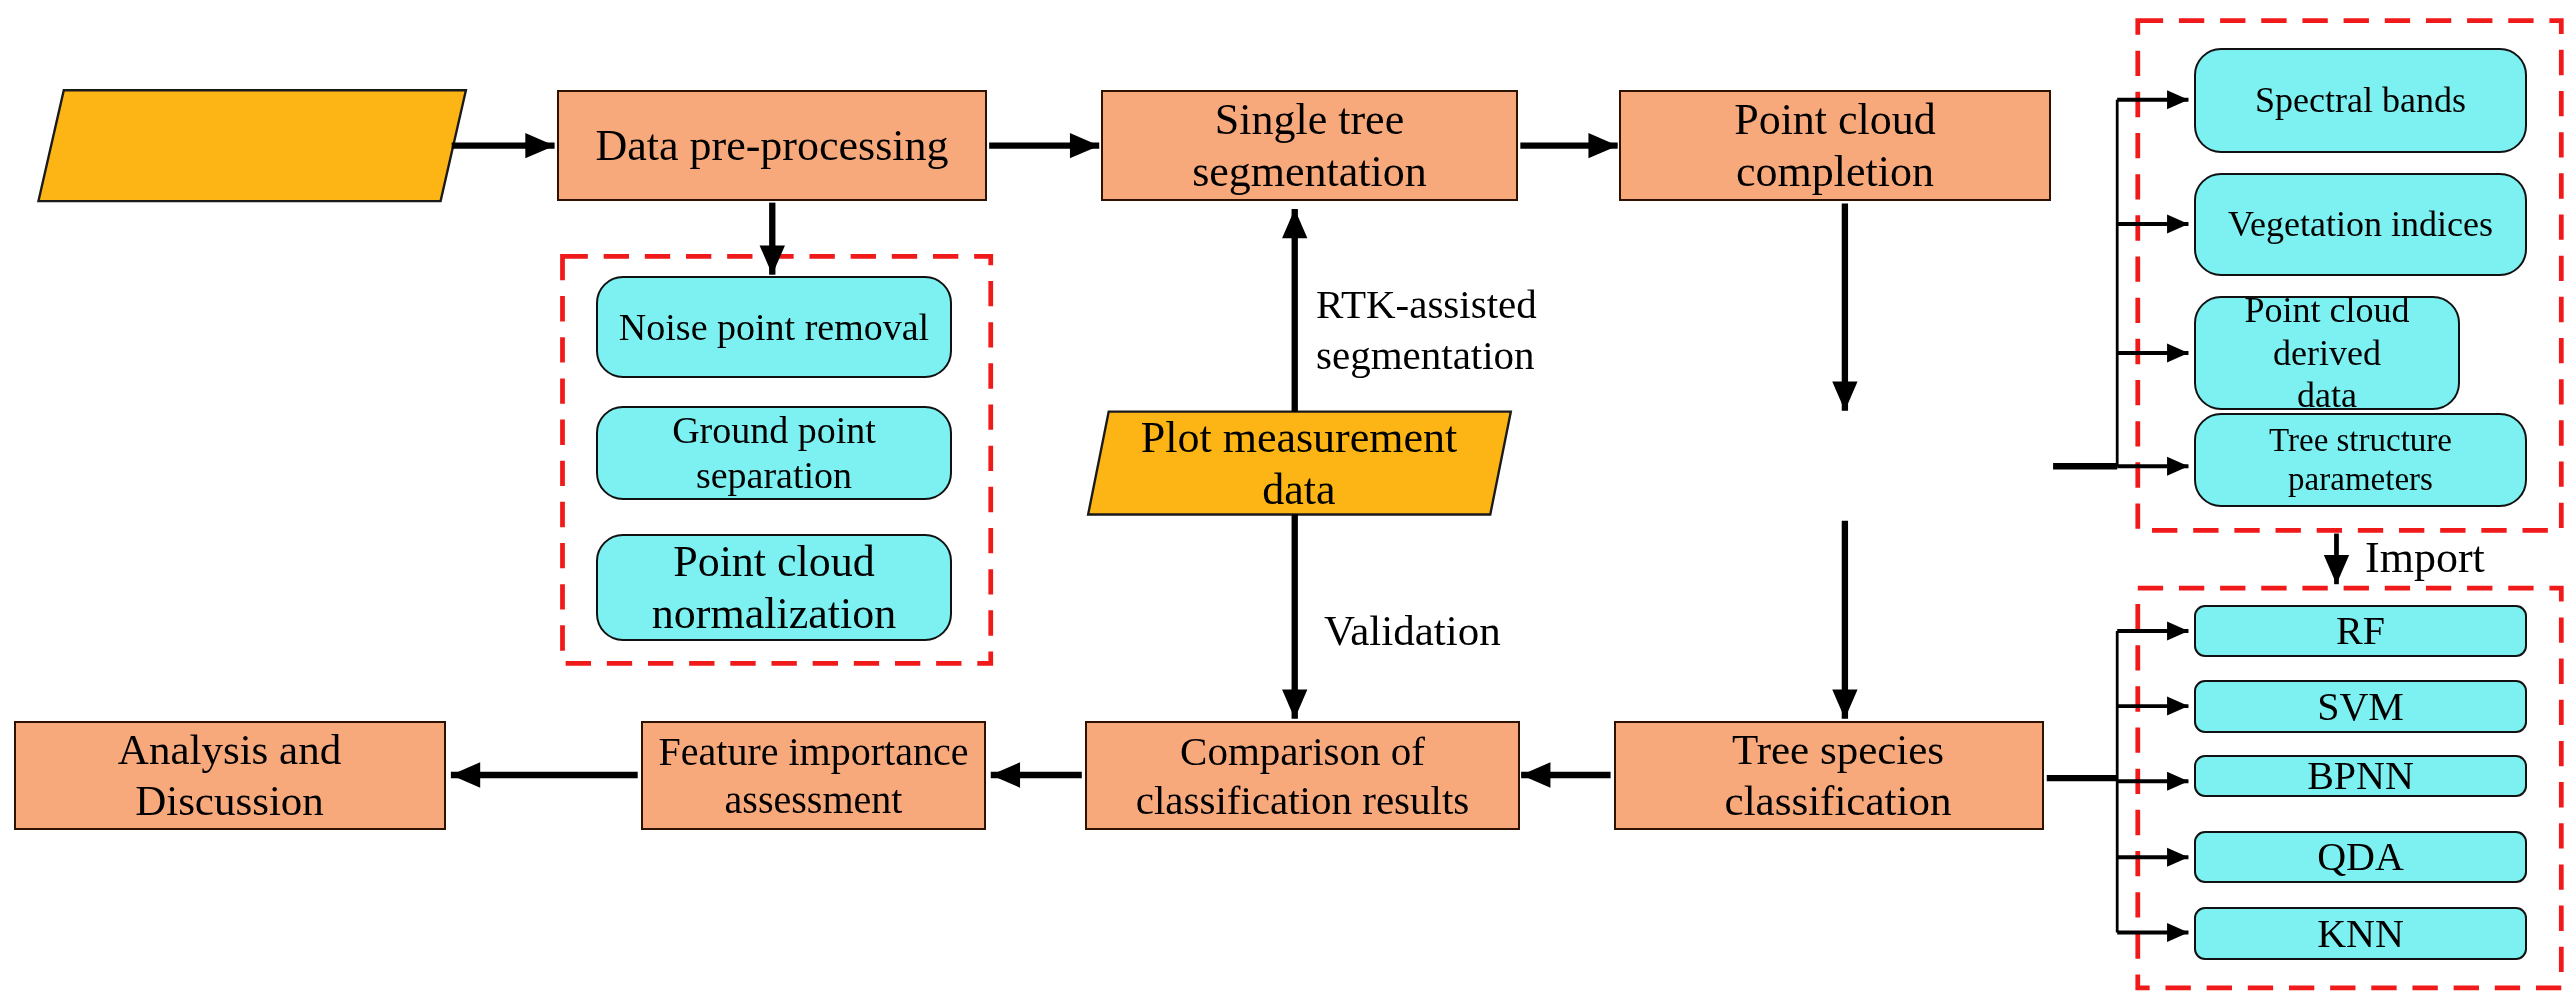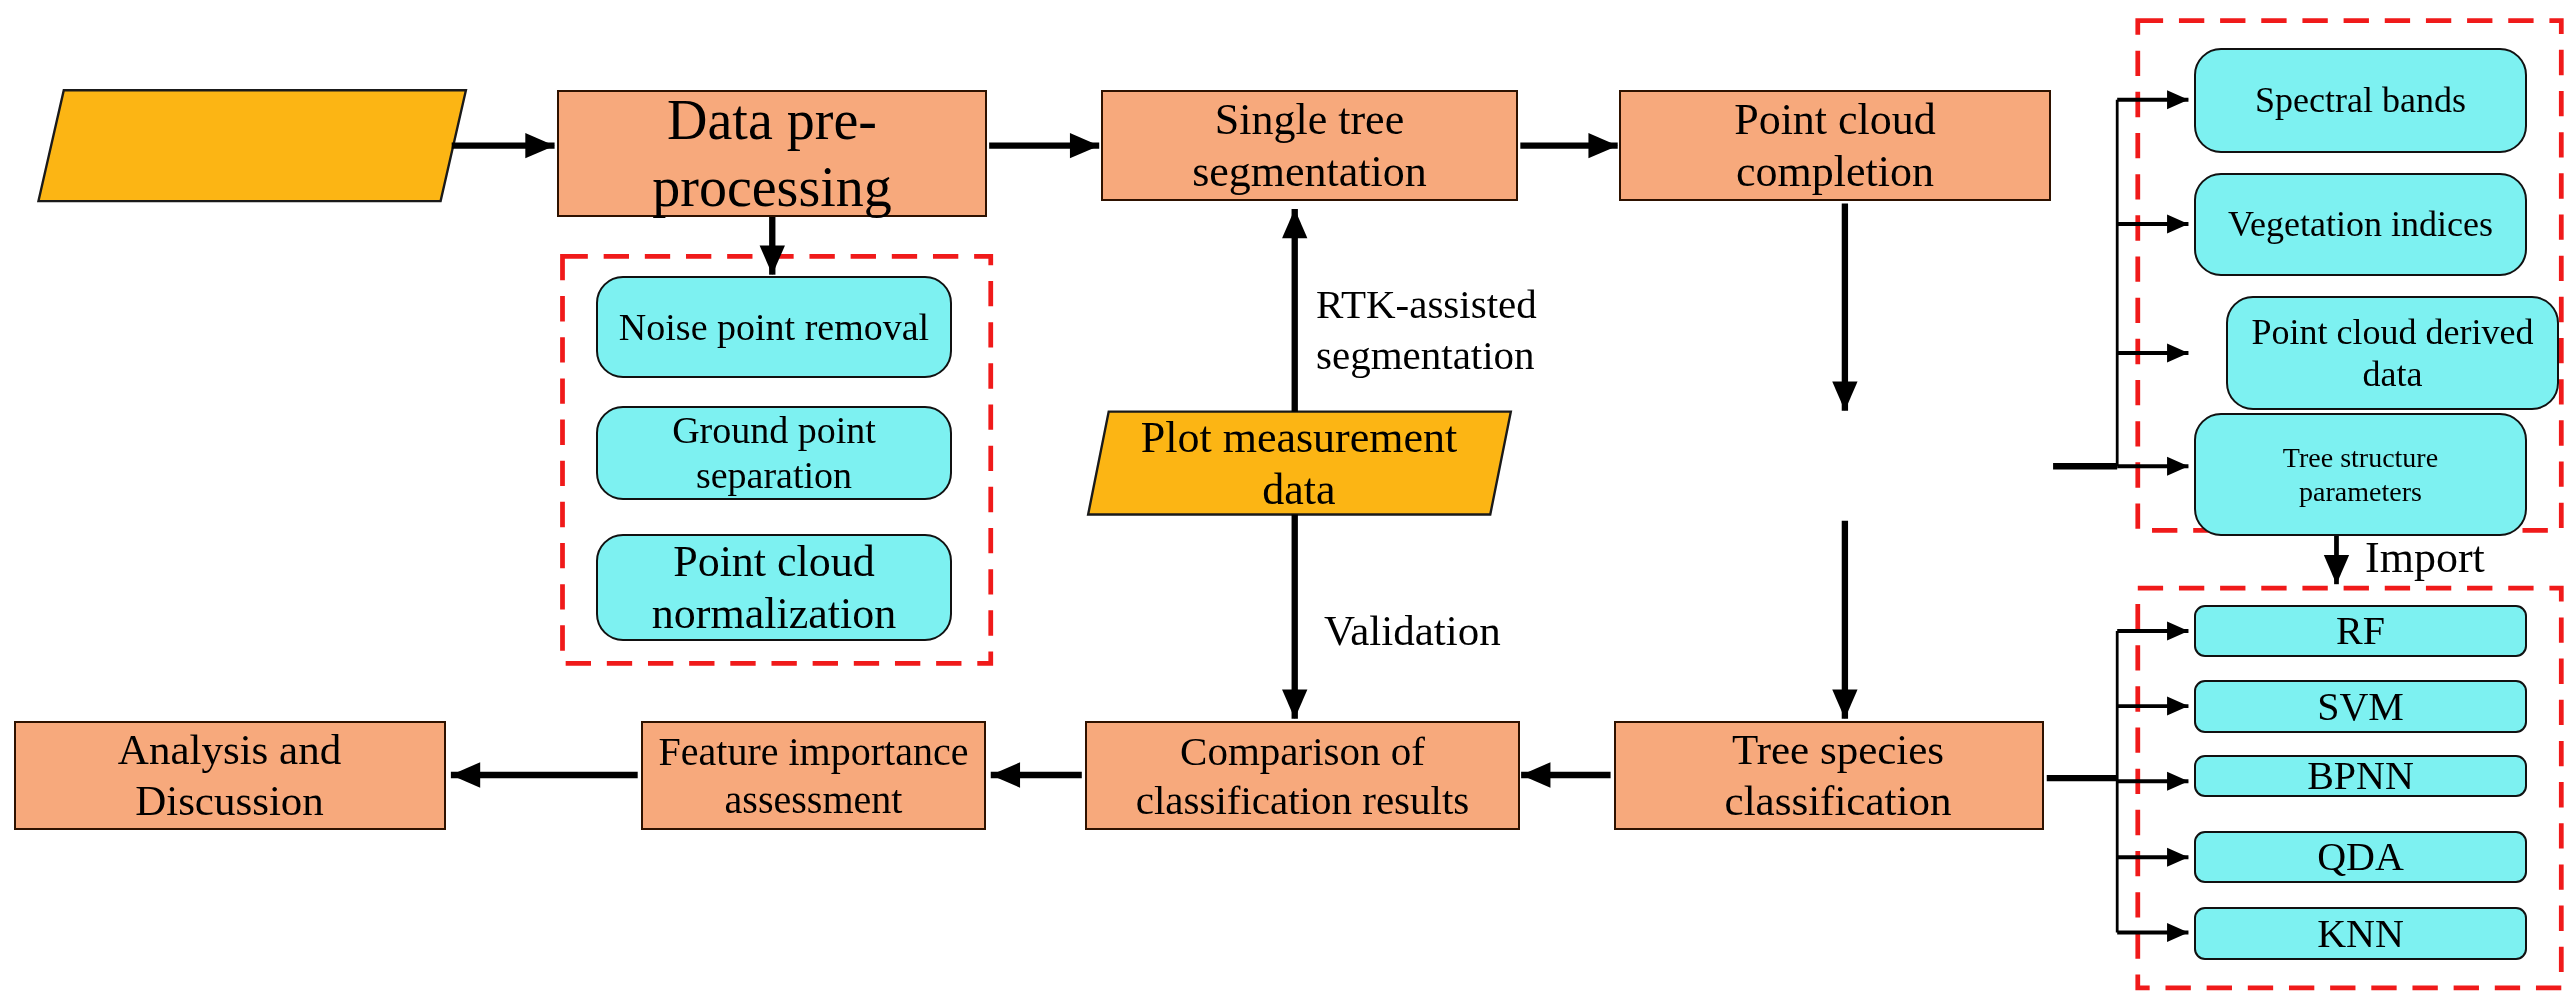--- a/index.html
+++ b/index.html
@@ -96,44 +96,44 @@
       <line x1="2674" y1="446" x2="2764" y2="446" marker-end="url(#ah-sm)"></line>
       <line x1="2674" y1="589" x2="2764" y2="589" marker-end="url(#ah-sm)"></line>
       <line x1="2674" y1="797" x2="2764" y2="797" marker-end="url(#ah-sm)"></line>
       <line x1="2674" y1="892" x2="2764" y2="892" marker-end="url(#ah-sm)"></line>
       <line x1="2674" y1="987" x2="2764" y2="987" marker-end="url(#ah-sm)"></line>
       <line x1="2674" y1="1083" x2="2764" y2="1083" marker-end="url(#ah-sm)"></line>
       <line x1="2674" y1="1178" x2="2764" y2="1178" marker-end="url(#ah-sm)"></line>
     </g>
   </svg>
 
-  <div class="node box" style="left:557px;top:90px;width:430px;height:127px;font-size:56px;">Data pre-processing</div>
+  <div class="node box" style="left:557px;top:90px;width:430px;height:111px;font-size:44px;">Data pre-processing</div>
   <div class="node box" style="left:1101px;top:90px;width:417px;height:111px;font-size:44px;">Single tree
 segmentation</div>
   <div class="node box" style="left:1619px;top:90px;width:432px;height:111px;font-size:44px;">Point cloud
 completion</div>
 
   <div class="node step" style="left:596px;top:276px;width:356px;height:102px;">Noise point removal</div>
   <div class="node step" style="left:596px;top:406px;width:356px;height:94px;">Ground point
 separation</div>
   <div class="node step" style="left:596px;top:534px;width:356px;height:107px;font-size:44px;">Point cloud
 normalization</div>
 
   <div class="edge-label" style="left:1316px;top:279px;">RTK-assisted
 segmentation</div>
   <div class="node io" style="left:1097px;top:412px;width:404px;height:103px;">Plot measurement
 data</div>
   <div class="edge-label" style="left:1324px;top:604px;font-size:43px;">Validation</div>
 
 
   <div class="node step" style="left:2194px;top:48px;width:333px;height:105px;font-size:36px;">Spectral bands</div>
   <div class="node step" style="left:2194px;top:173px;width:333px;height:103px;font-size:36px;">Vegetation indices</div>
-  <div class="node step" style="left:2194px;top:296px;width:333px;height:114px;font-size:36px;margin-left:32px;">Point cloud derived
+  <div class="node step" style="left:2194px;top:296px;width:266px;height:114px;font-size:36px;">Point cloud derived
 data</div>
-  <div class="node step" style="left:2194px;top:413px;width:333px;height:123px;font-size:28px;">Tree structure
+  <div class="node step" style="left:2194px;top:413px;width:333px;height:94px;font-size:33px;">Tree structure
 parameters</div>
 
   <div class="node" style="left:2365px;top:532px;width:190px;height:51px;font-size:44px;justify-content:flex-start;">Import</div>
 
   <div class="node clf" style="left:2194px;top:605px;width:333px;height:52px;">RF</div>
   <div class="node clf" style="left:2194px;top:680px;width:333px;height:53px;">SVM</div>
   <div class="node clf" style="left:2194px;top:755px;width:333px;height:42px;">BPNN</div>
   <div class="node clf" style="left:2194px;top:907px;width:333px;height:53px;">KNN</div>
   <div class="node clf" style="left:2194px;top:831px;width:333px;height:52px;">QDA</div>
 

